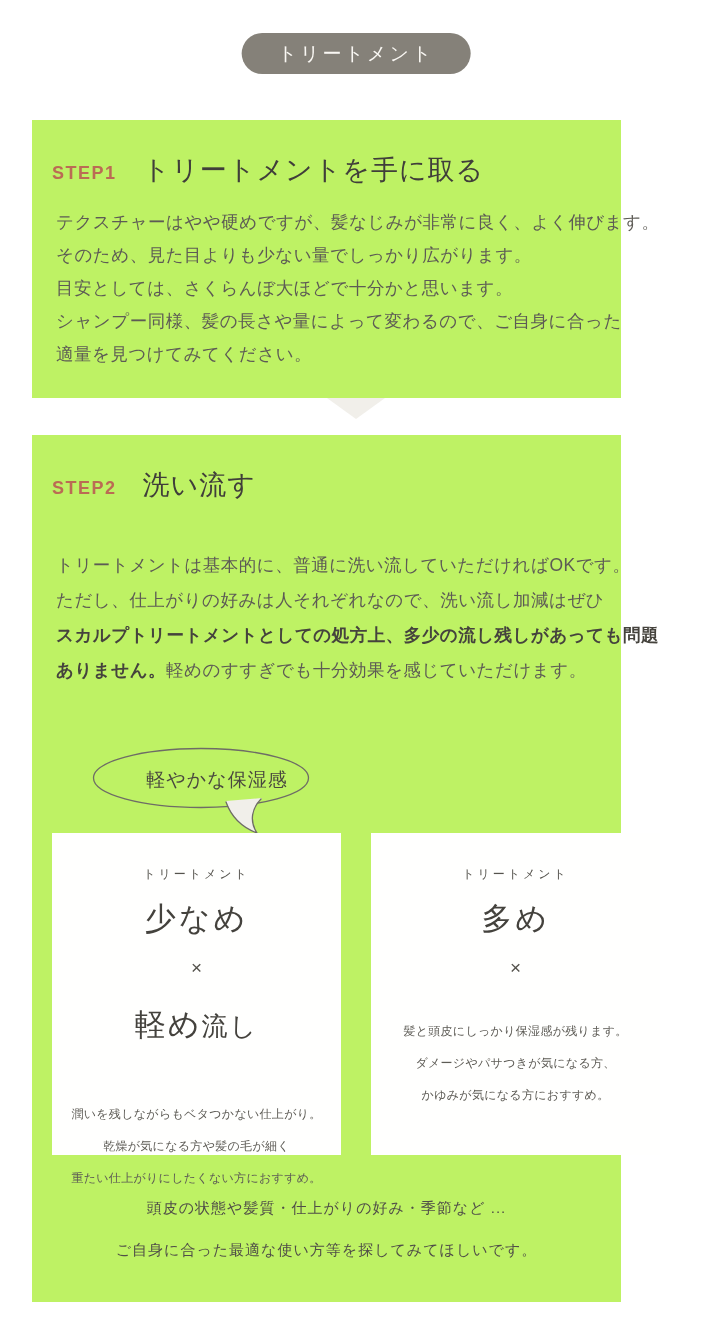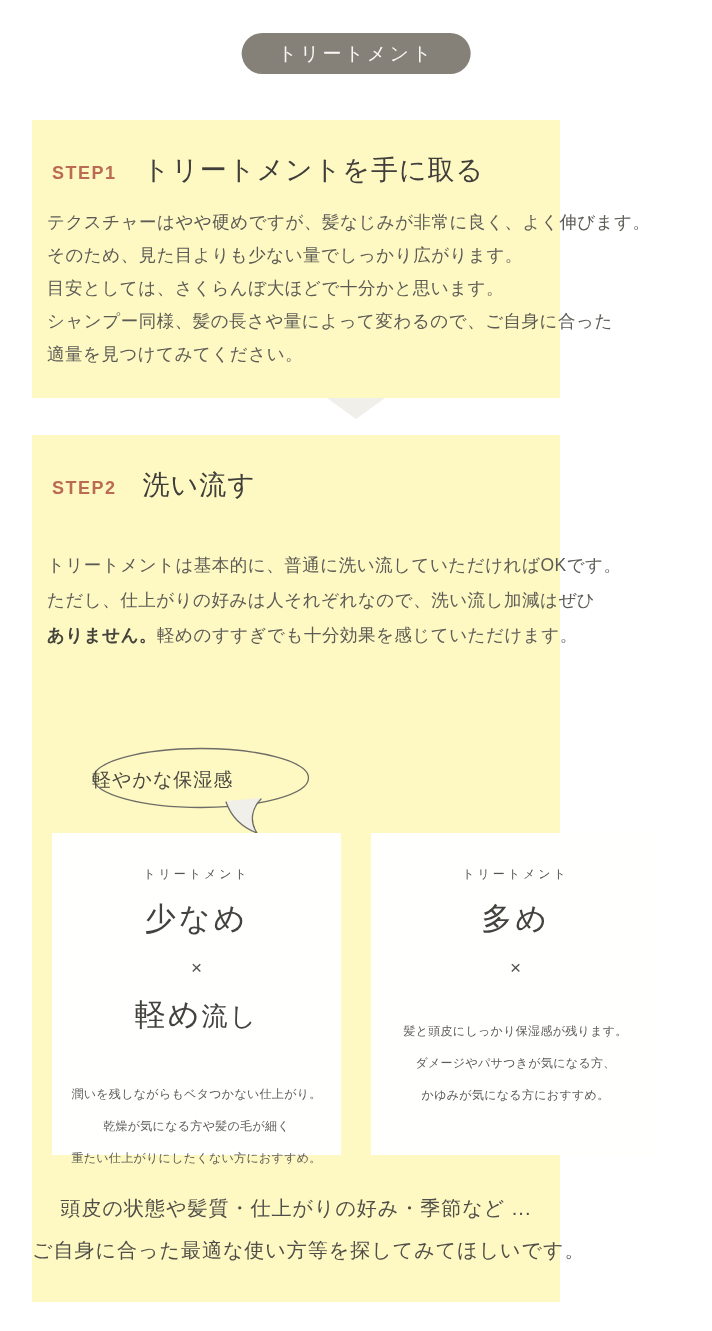--- a/index.html
+++ b/index.html
@@ -9,21 +9,21 @@
     font-family:"Liberation Sans","DejaVu Sans",sans-serif;
     -webkit-font-smoothing:antialiased;
   }
   .badge {
     position:absolute; top:33px; left:50%; transform:translateX(-50%);
     background:#858179; color:#faf8f4; border-radius:21px;
     height:41px; padding:0 36px; display:flex; align-items:center;
     font-size:19px; letter-spacing:3px; white-space:nowrap;
   }
   .card {
-    position:absolute; left:32px; width:528px; background:#fef9c3;
+    position:absolute; left:32px; width:589px; background:#bef264;
   }
   .card1 { top:120px; height:278px; }
   .card2 { top:435px; height:867px; }
   .notch {
     position:absolute; top:398px; left:50%; transform:translateX(-50%);
     width:0; height:0;
     border-left:29px solid transparent; border-right:29px solid transparent;
     border-top:21px solid #f1efea;
   }
   .heading {
@@ -31,66 +31,66 @@
     white-space:nowrap;
   }
   .step-label {
     color:#bb6b54; font-size:18px; font-weight:700; letter-spacing:1.5px;
     margin-right:26px;
   }
   .card-title {
     color:#403e3a; font-size:27px; font-weight:500; letter-spacing:1px;
   }
   .para {
-    position:absolute; left:15px; right:14px;
+    position:absolute; left:24px; right:14px;
     color:#5d5b55; font-size:17.5px; line-height:33px; letter-spacing:0.5px;
     white-space:nowrap;
   }
   .card1 .para { top:86px; }
   .card2 .para { top:88px; line-height:35px;margin-top:25px; }
   .para .bold { color:#45433d; font-weight:700; }
   .bubble {
     position:absolute; top:312px; width:220px; height:90px;
   }
   .bubble.left  { left:60px; }
   .bubble.right { left:376px; }
   .bubble svg { position:absolute; top:0; left:0; }
   .bubble-label {
-    position:absolute; top:20px; left:0; width:218px; text-align:left;
+    position:absolute; top:20px; left:16px; width:218px; text-align:center;
     color:#49473f; font-size:19px; letter-spacing:1px; white-space:nowrap;
   }
   .option-box {
     position:absolute; top:398px; width:289px; height:322px; background:#fffffe;
     display:flex; flex-direction:column; align-items:center; text-align:center;
   }
   .option-box.left  { left:20px;  }
   .option-box.right { left:339px; }
   .opt-tag {
     margin-top:33px; color:#55534d; font-size:12px; letter-spacing:3px;
   }
   .opt-amount {
     margin-top:16px; color:#44423d; font-size:31px; font-weight:300;
     letter-spacing:3px; line-height:40px;
   }
   .opt-times {
     margin-top:18px; color:#55534d; font-size:19px; font-weight:300;
   }
   .opt-rinse {
     margin-top:14px; color:#44423d; font-weight:300; letter-spacing:2px;
-    line-height:44px;
+    line-height:64px;
   }
   .opt-rinse .big   { font-size:31px; }
   .opt-rinse .small { font-size:26px; }
   .opt-desc {
     margin-top:36px; color:#5d5b55; font-size:12px; line-height:32px;
     letter-spacing:0.3px; white-space:nowrap;
   }
   .footer-note {
     position:absolute; top:752px; left:0; width:100%; text-align:center;
-    color:#504e48; font-size:20px; line-height:42px; letter-spacing:1px;
+    color:#504e48; font-size:15px; line-height:42px; letter-spacing:1px;
     white-space:nowrap;
   }
 </style>
 </head>
 <body>
 
 <div class="badge">
   <span>トリートメント</span>
 </div>
 
@@ -111,20 +111,21 @@
 <div class="notch"></div>
 
 <section class="card card2">
   <div class="heading">
     <span class="step-label">STEP2</span>
     <span class="card-title">洗い流す</span>
   </div>
   <div class="para">
     <div>トリートメントは基本的に、普通に洗い流していただければOKです。</div>
     <div>ただし、仕上がりの好みは人それぞれなので、洗い流し加減はぜひ</div>
+    <div class="bold">スカルプトリートメントとしての処方上、多少の流し残しがあっても問題</div>
     <div><span class="bold">ありません。</span><span>軽めのすすぎでも十分効果を感じていただけます。</span></div>
   </div>
 
   <div class="bubble left">
     <svg width="220" height="90" viewBox="0 0 220 90">
       <ellipse cx="109" cy="31" rx="107.5" ry="29.5" fill="none" stroke="#6e6c66" stroke-width="1.3"></ellipse>
       <path d="M134,54 C139,69 149,80 165,86 C157,74 160,61 170,51 Z" fill="#f1efea" stroke="none"></path>
       <path d="M134,55 C139,69 149,80 165,86 C157,74 160,61 169,52" fill="none" stroke="#6e6c66" stroke-width="1.3" stroke-linecap="round"></path>
     </svg>
     <div class="bubble-label">軽やかな保湿感</div>

